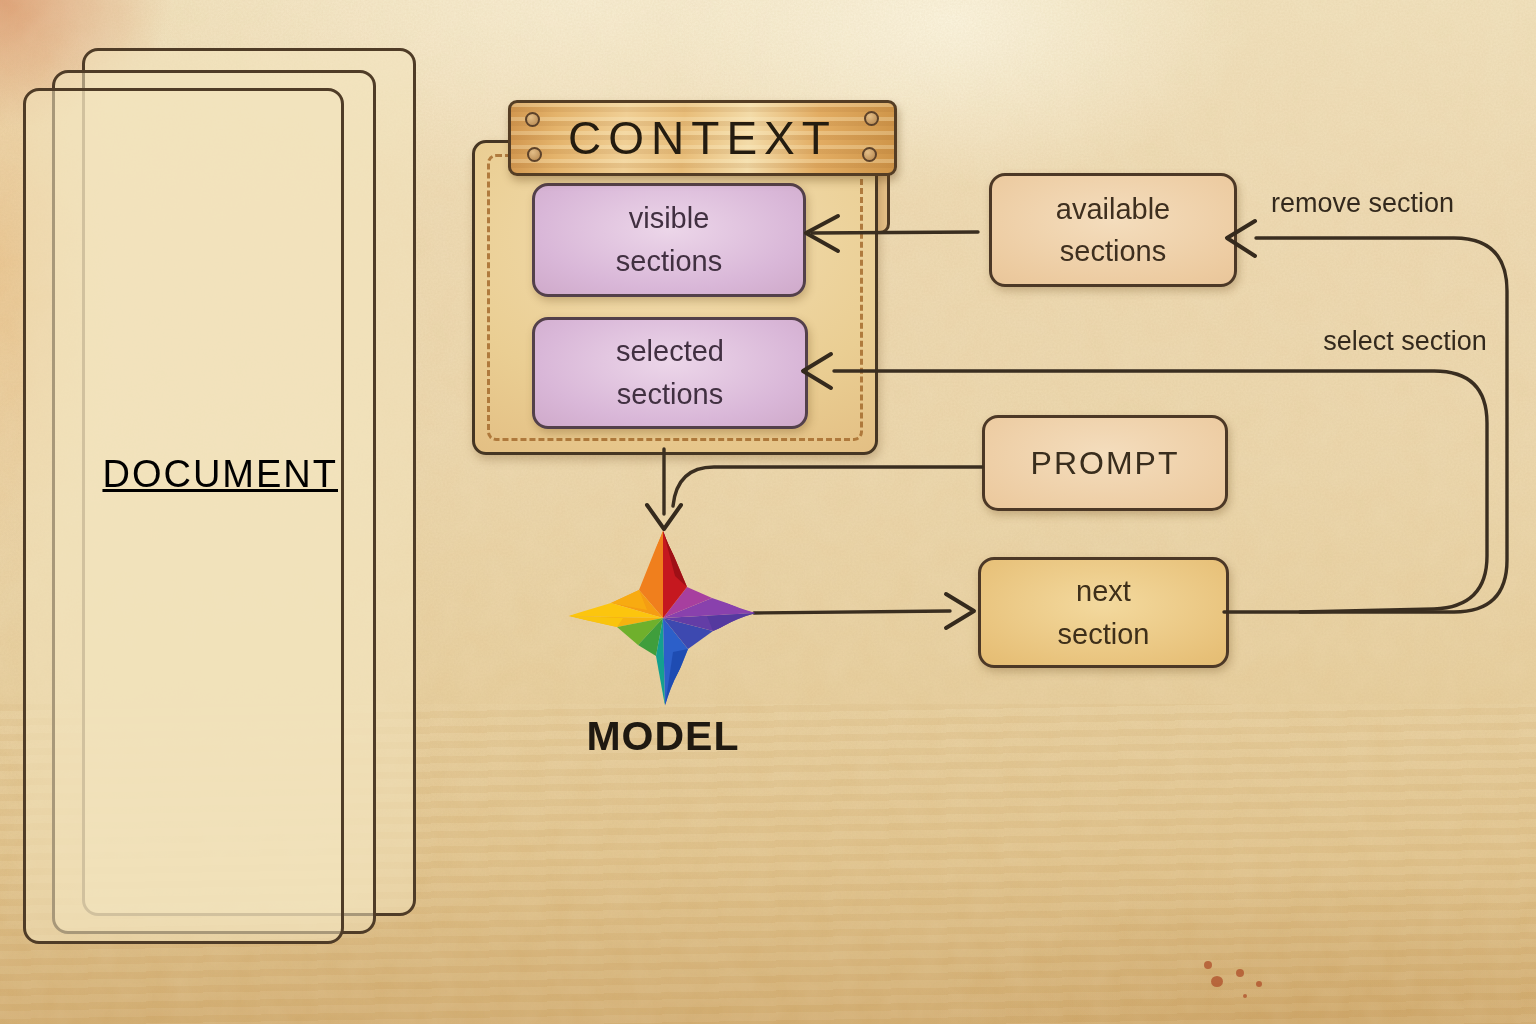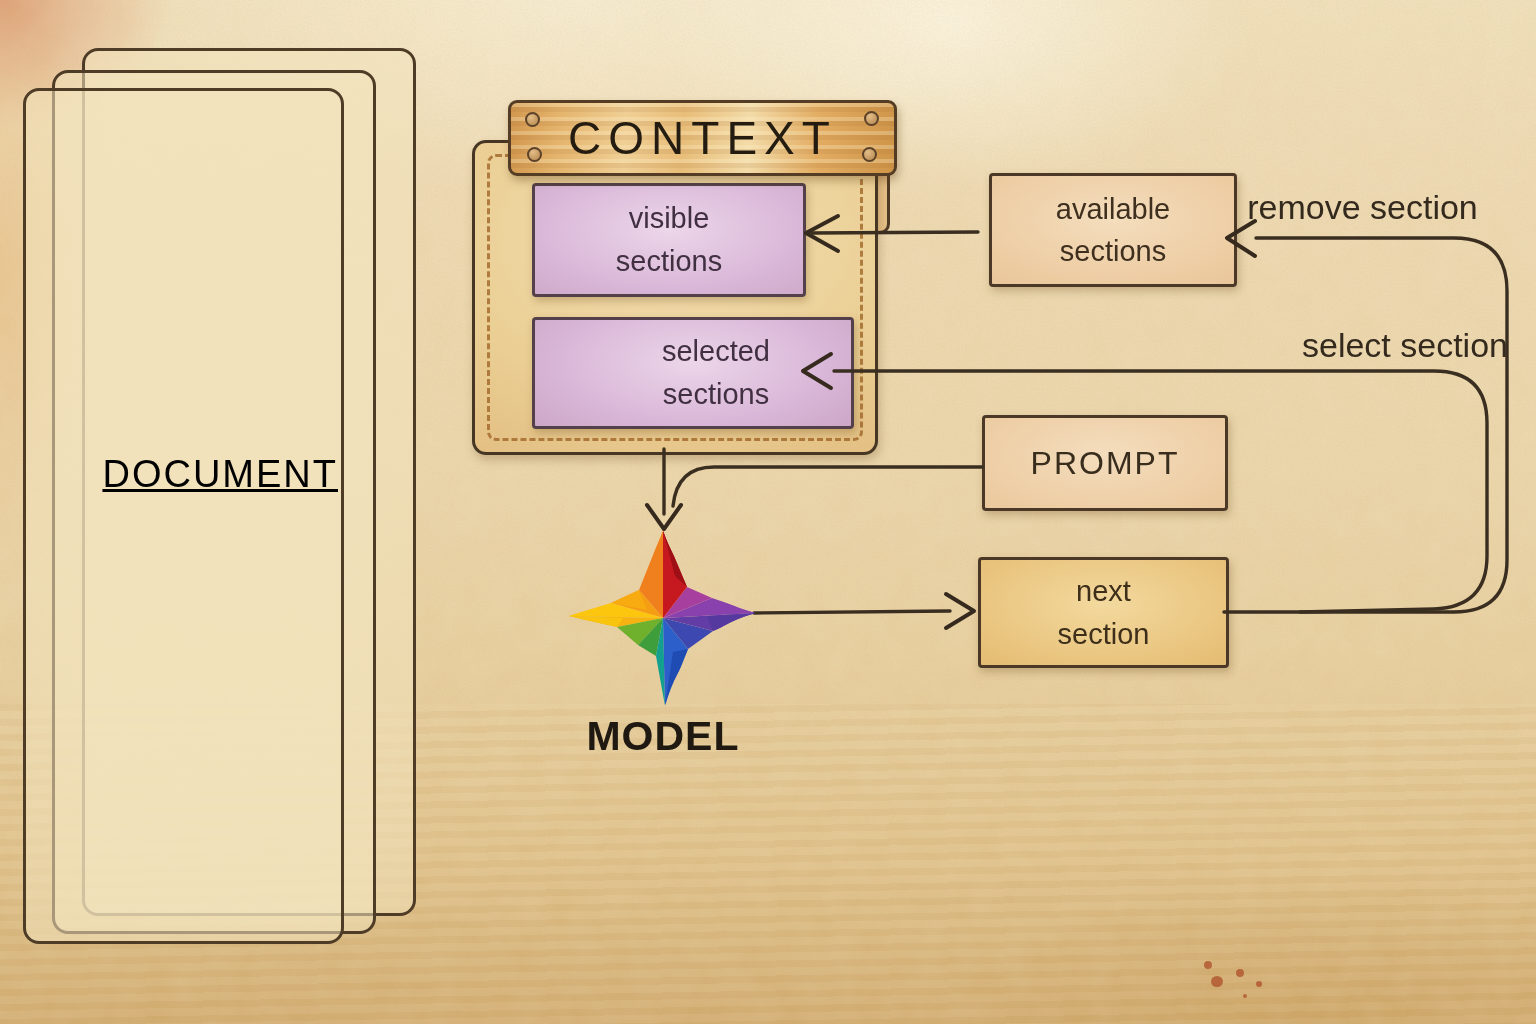--- a/index.html
+++ b/index.html
@@ -48,40 +48,40 @@
        repeating-linear-gradient(180deg, rgba(255,243,205,.28) 0 4px, rgba(140,84,30,.10) 4px 9px, rgba(255,255,255,0) 9px 14px),
        linear-gradient(93deg,#d2974f 0%,#e4b36b 12%,#f0cf95 30%,#e8bd79 45%,#f3dba8 62%,#e2ac62 80%,#cf9549 100%);
      box-shadow:2px 5px 9px rgba(96,62,20,.35);}
   .sign-label{position:absolute;inset:0;display:flex;align-items:center;justify-content:center;
      font-size:46px;font-weight:500;letter-spacing:7px;color:#241c10;}
   .screw{position:absolute;width:11px;height:11px;border-radius:50%;
      border:2.5px solid #5d422a;background:radial-gradient(circle at 35% 30%, #e3bd87, #b4854d);}
   .screw.tl{left:14px;top:9px;}  .screw.tr{right:15px;top:8px;}
   .screw.bl{left:16px;bottom:11px;} .screw.br{right:17px;bottom:11px;}
   
-  .node{position:absolute;border:3px solid #4c3826;border-radius:4px;
+  .node{position:absolute;border:3px solid #4c3826;border-radius:16px;
      display:flex;align-items:center;justify-content:center;text-align:center;
      white-space:pre-line;box-shadow:2px 4px 8px rgba(106,72,28,.30);}
   .purple{border-color:#53404a;color:#413041;font-size:29px;line-height:1.5;
      background:radial-gradient(210px 95px at 50% 40%, #ecd6e9 0%, #d9b7d8 62%, #cda7c7 100%);}
   .box-visible{left:532px;top:183px;width:268px;height:108px;}
-  .box-selected{left:532px;top:317px;width:270px;height:106px;padding-left:46px;}
+  .box-selected{left:532px;top:317px;width:270px;height:106px;}
   .tan{color:#3e2f1f;font-size:29px;line-height:1.45;
      background:radial-gradient(220px 100px at 50% 40%, #f4ddbd 0%, #ecca9f 70%, #e6c195 100%);}
   .box-available{left:980px;top:173px;width:242px;height:108px;margin-left:9px;}
   .box-prompt{left:982px;top:415px;width:240px;height:90px;font-size:32px;letter-spacing:2px;color:#392d1d;}
   .gold{color:#3e2f1a;font-size:29px;line-height:1.45;
      background:radial-gradient(220px 100px at 50% 42%, #f3d99e 0%, #e7c078 70%, #e0b76c 100%);}
   .box-next{left:978px;top:557px;width:245px;height:105px;}
   
   svg.edges{position:absolute;inset:0;pointer-events:none;}
   .edge{fill:none;stroke:#3a2e20;stroke-width:3.4px;stroke-linecap:round;stroke-linejoin:round;}
   .head{fill:none;stroke:#352a1d;stroke-width:4px;stroke-linecap:round;stroke-linejoin:round;}
   
-  .edge-label{position:absolute;text-align:center;font-size:34px;color:#33291d;}
+  .edge-label{position:absolute;text-align:center;font-size:27px;color:#33291d;}
   .lbl-remove{left:1245px;top:188px;width:235px;}
   .lbl-select{left:1294px;top:326px;width:222px;}
   
   .star{position:absolute;left:553px;top:518px;width:220px;height:200px;}
   .model-label{position:absolute;left:548px;top:713px;width:230px;text-align:center;
      font-size:41px;font-weight:600;letter-spacing:1px;color:#1f1911;}
   
   .speck{position:absolute;border-radius:50%;background:#ad4d28;opacity:.75;}
 </style>
 </head>

